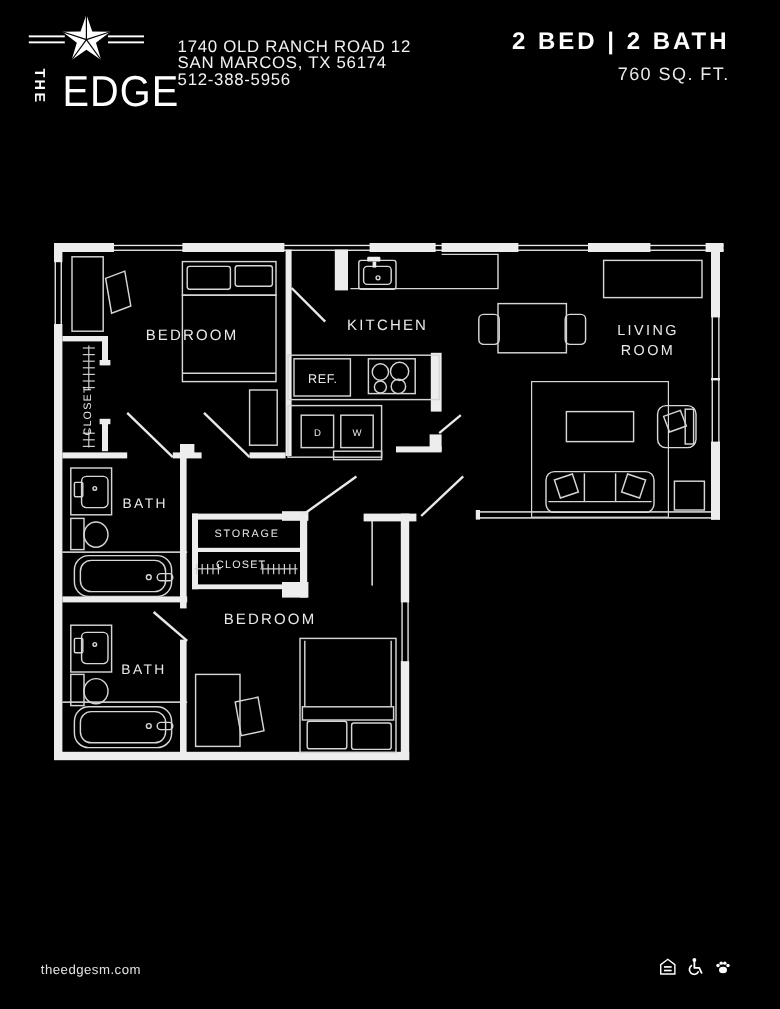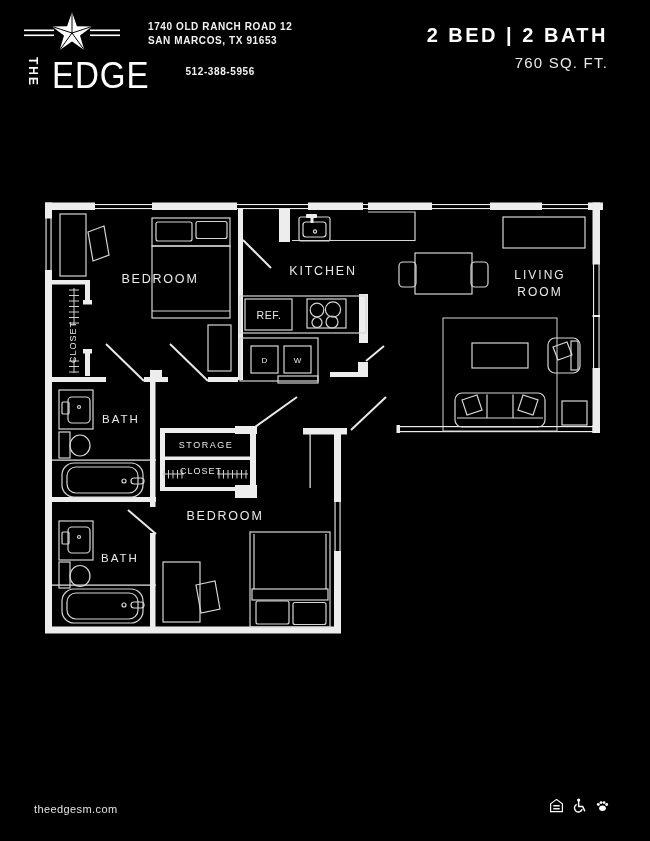--- a/index.html
+++ b/index.html
@@ -5,23 +5,23 @@
   html,body{margin:0;padding:0;background:#000;}
   #page{position:relative;width:650px;height:841px;background:#000;overflow:hidden;
         font-family:"Liberation Sans",sans-serif;color:#fff;}
   
   .logo{position:absolute;left:12px;top:8px;width:130px;height:90px;}
   .logo-star{position:absolute;left:0;top:0;}
   .logo-the{position:absolute;left:28px;top:49px;transform:rotate(90deg);transform-origin:0 0;
             font-size:12px;font-weight:700;letter-spacing:2px;color:#fff;}
   .logo-edge{position:absolute;left:40px;top:47px;font-size:36px;font-weight:300;letter-spacing:1px;
              transform:scaleX(0.92);transform-origin:0 0;color:#fff;}
-  .address{position:absolute;left:148px;top:20px;font-size:10px;font-weight:700;
+  .address{position:absolute;left:148px;top:31px;font-size:14px;font-weight:400;
            letter-spacing:.6px;line-height:14px;color:#f2f2f2;}
-  .address .phone{margin-top:17px;text-align:center;}
+  .address .phone{}
   .unit{position:absolute;right:42px;top:24px;text-align:right;}
   .unit-title{font-size:20px;font-weight:700;letter-spacing:2.5px;color:#fdfdfd;white-space:nowrap;}
   .unit-area{margin-top:7px;font-size:15px;letter-spacing:1.2px;color:#e9e9e9;}
   
   .plan{position:absolute;left:0;top:0;}
   .plan text{font-family:"Liberation Sans",sans-serif;fill:#e9e9e9;}
   
   .website{position:absolute;left:34px;top:803px;font-size:11px;letter-spacing:.4px;color:#e3e3e3;}
   .foot-icons{position:absolute;right:40px;top:798px;display:flex;gap:8px;align-items:center;}
 </style>
@@ -44,21 +44,21 @@
         <line x1="60" y1="25" x2="47.7" y2="42"></line>
         <line x1="60" y1="25" x2="40" y2="18.5"></line>
       </g>
     </svg>
     <div class="logo-the">THE</div>
     <div class="logo-edge">EDGE</div>
   </div>
 
   <div class="address">
     <div>1740 OLD RANCH ROAD 12</div>
-    <div>SAN MARCOS, TX 91653</div>
+    <div>SAN MARCOS, TX 56174</div>
     <div class="phone">512-388-5956</div>
   </div>
 
   <div class="unit">
     <div class="unit-title">2 BED | 2 BATH</div>
     <div class="unit-area">760 SQ. FT.</div>
   </div>
 
   <svg class="plan" width="650" height="841" viewBox="0 0 650 841">
 

